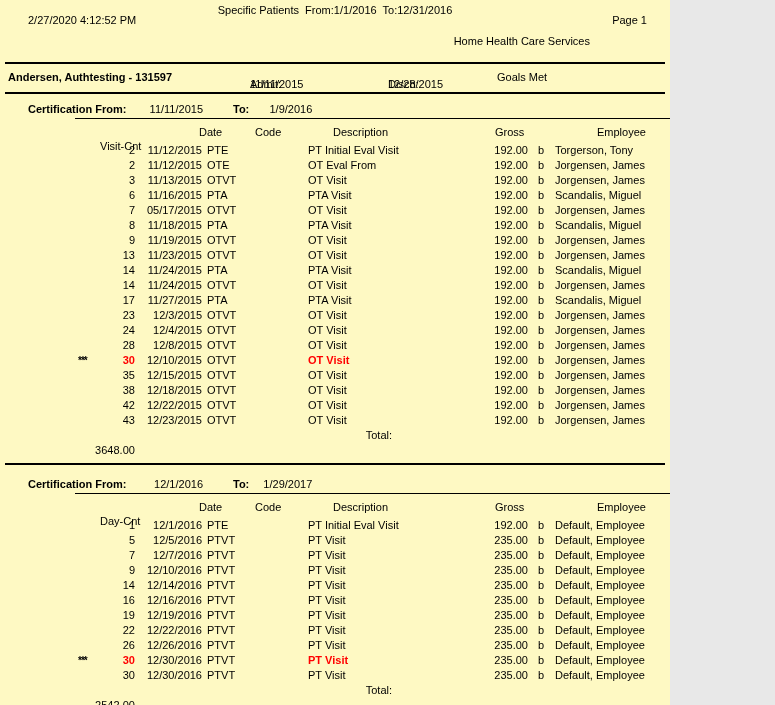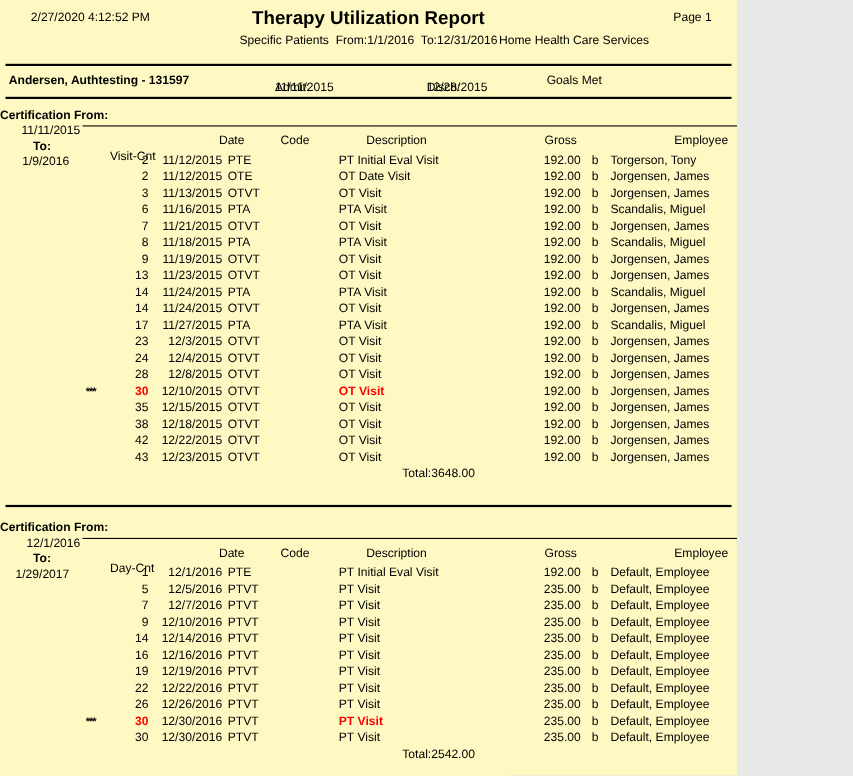--- a/index.html
+++ b/index.html
@@ -22,57 +22,56 @@
   .hr{height:2px;background:#000;margin:0 5px;}
   .hr-mid{height:2px;background:#000;margin:20px 5px 12px 5px;}
   
   .patient-band{position:relative;height:28px;}
   .patient-band span{position:absolute;top:7px;white-space:nowrap;}
   .p-name{left:8px;font-weight:bold;}
   .p-admit{left:250px;}
   .p-disch{left:388px;}
   .p-status{left:497px;}
   
-  .cert-row{display:flex;margin-top:8px;height:14px;line-height:14px;white-space:nowrap;flex-direction:column;}
+  .cert-row{display:flex;margin-top:8px;padding-left:28px;height:14px;line-height:14px;white-space:nowrap;}
   .cert-from-label{width:102px;font-weight:bold;}
   .cert-from-val{width:73px;text-align:right;}
   .cert-to-label{margin-left:30px;font-weight:bold;}
   .cert-to-val{width:63px;text-align:right;}
   .cert-line{margin-top:2px;margin-left:75px;width:695px;height:1px;background:#000;}
   
   .thead{position:relative;height:15px;line-height:15px;margin:6px 0 0 75px;width:695px;}
   .thead span{position:absolute;top:0;white-space:nowrap;}
   .h-cnt{left:25px;margin-top:14px;}  .h-date{left:124px;} .h-code{left:180px;}
-  .h-desc{left:258px;}.h-gross{left:420px;}.h-emp{left:538px;}
+  .h-desc{left:258px;}.h-gross{left:420px;}.h-emp{left:522px;}
   .rows{margin-top:3px;margin-left:75px;width:695px;}
   .row{
     display:grid;
     grid-template-columns:35px 25px 67px 106px 172px 48px 17px 1fr;
     height:15px;line-height:15px;white-space:nowrap;
   }
   .c-flag{padding-left:3px;font-weight:bold;font-size:10px;letter-spacing:-1px;}
   .c-cnt{text-align:right;}
   .c-date{text-align:right;}
   .c-code{padding-left:5px;}
   .c-gross{text-align:right;}
   .c-bill{padding-left:10px;}
   .c-emp{padding-left:10px;}
   .row.flagged .c-cnt,.row.flagged .c-desc{color:var(--flag-red,#f00);font-weight:bold;}
-  .total-row{display:flex;margin-left:75px;width:695px;height:15px;line-height:15px;}
+  .total-row{display:flex;margin-left:75px;width:695px;height:15px;line-height:15px;flex-direction:column;}
   .total-label{width:317px;text-align:right;}
-  .total-value{width:80px;text-align:left;}
+  .total-value{width:80px;text-align:center;}
 </style>
 </head>
 <body>
 
 <div class="page">
 
   <div class="hdr">
     <span class="ts">2/27/2020 4:12:52 PM</span>
-    <div class="title">Therapy Utilization Report</div>
     <div class="subtitle">Specific Patients  From:1/1/2016  To:12/31/2016</div>
     <span class="page-num">Page 1</span>
     <span class="org">Home Health Care Services</span>
   </div>
 
   <div class="hr"></div>
 
   <div class="patient-band">
     <span class="p-name">Andersen, Authtesting - 131597</span>
     <span class="p-admit">
@@ -114,21 +113,21 @@
           <span class="c-desc">PT Initial Eval Visit</span>
           <span class="c-gross">192.00</span>
           <span class="c-bill">b</span>
           <span class="c-emp">Torgerson, Tony</span>
         </div>
         <div class="row">
           <span class="c-flag"></span>
           <span class="c-cnt">2</span>
           <span class="c-date">11/12/2015</span>
           <span class="c-code">OTE</span>
-          <span class="c-desc">OT Date Visit</span>
+          <span class="c-desc">OT Eval From</span>
           <span class="c-gross">192.00</span>
           <span class="c-bill">b</span>
           <span class="c-emp">Jorgensen, James</span>
         </div>
         <div class="row">
           <span class="c-flag"></span>
           <span class="c-cnt">3</span>
           <span class="c-date">11/13/2015</span>
           <span class="c-code">OTVT</span>
           <span class="c-desc">OT Visit</span>
@@ -142,21 +141,21 @@
           <span class="c-date">11/16/2015</span>
           <span class="c-code">PTA</span>
           <span class="c-desc">PTA Visit</span>
           <span class="c-gross">192.00</span>
           <span class="c-bill">b</span>
           <span class="c-emp">Scandalis, Miguel</span>
         </div>
         <div class="row">
           <span class="c-flag"></span>
           <span class="c-cnt">7</span>
-          <span class="c-date">11/21/2015</span>
+          <span class="c-date">05/17/2015</span>
           <span class="c-code">OTVT</span>
           <span class="c-desc">OT Visit</span>
           <span class="c-gross">192.00</span>
           <span class="c-bill">b</span>
           <span class="c-emp">Jorgensen, James</span>
         </div>
         <div class="row">
           <span class="c-flag"></span>
           <span class="c-cnt">8</span>
           <span class="c-date">11/18/2015</span>

